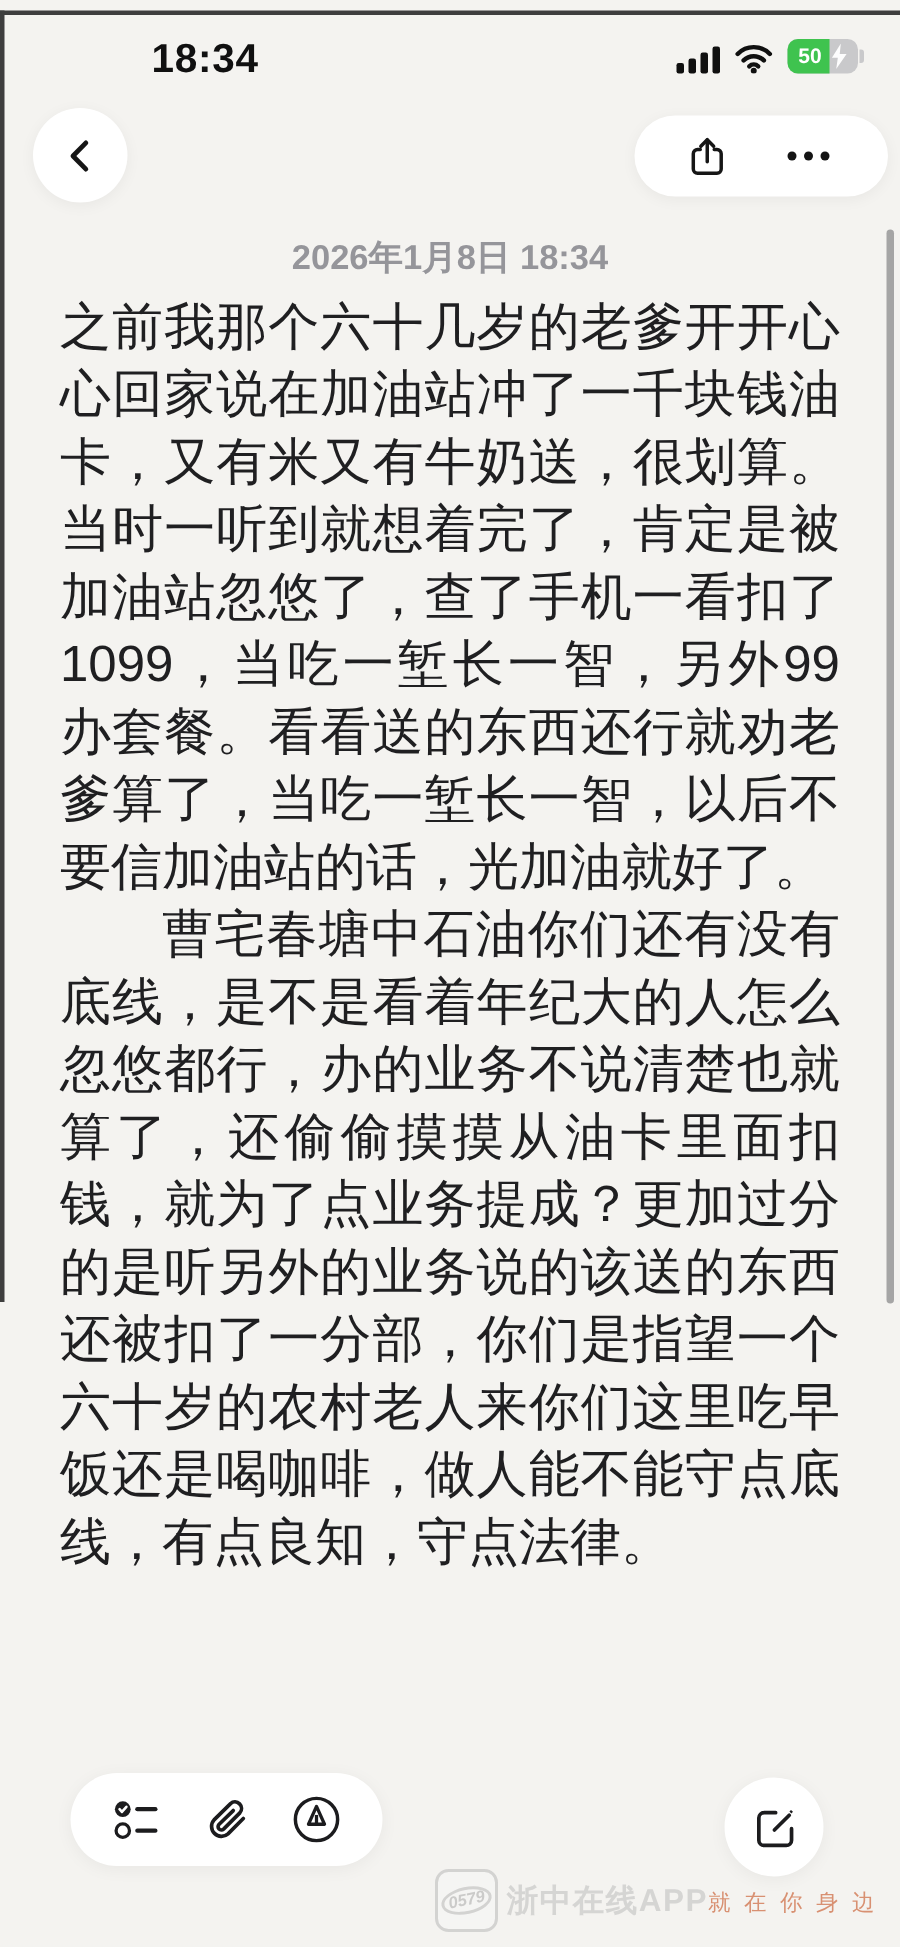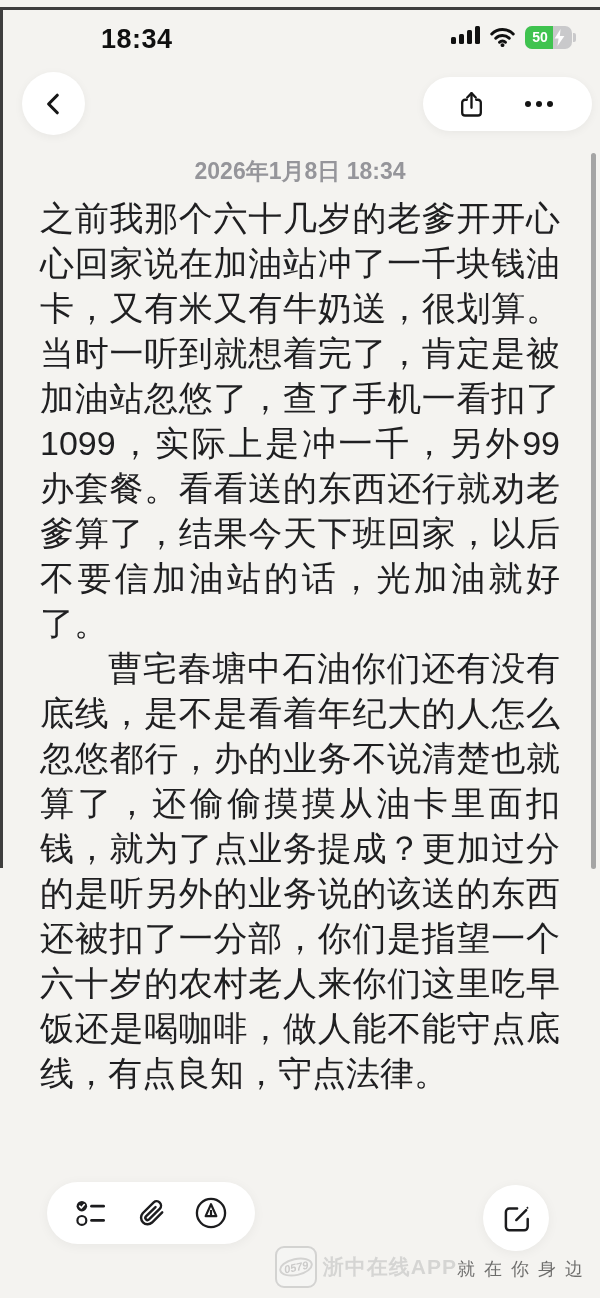--- a/index.html
+++ b/index.html
@@ -8,21 +8,21 @@
     background:#f4f3f0;
     font-family:"Liberation Sans","DejaVu Sans",sans-serif;
     color:#1d1d1f;
   }
   
   .frame-top{position:absolute;top:7px;left:0;width:600px;height:3px;background:#3e3e3e;}
   .frame-left{position:absolute;top:7px;left:0;width:3px;height:861px;background:#3e3e3e;}
   
   .statusbar{position:absolute;top:22px;left:0;width:100%;height:36px;}
   .status-time{position:absolute;left:56px;top:2px;font-size:27px;font-weight:700;letter-spacing:.5px;color:#101010;margin-left:45px;}
-  .status-right{position:absolute;right:28px;top:4px;display:flex;align-items:flex-start;gap:9px;}
+  .status-right{position:absolute;right:28px;top:4px;display:flex;align-items:flex-end;gap:9px;}
   .signal{display:flex;align-items:flex-end;gap:2.5px;height:18px;}
   .signal i{display:block;width:5.5px;background:#101010;border-radius:1.5px;}
   .signal i:nth-child(1){height:7px;}
   .signal i:nth-child(2){height:10px;}
   .signal i:nth-child(3){height:14px;}
   .signal i:nth-child(4){height:18px;}
   .battery{position:relative;width:47px;height:23px;border-radius:7px;background:#c9c9cb;overflow:visible;}
   .battery .fill{position:absolute;left:0;top:0;bottom:0;width:28px;background:#3fc34f;border-radius:7px 0 0 7px;}
   .battery .pct{position:absolute;left:2px;top:0;width:26px;height:23px;line-height:23px;text-align:center;font-size:14px;font-weight:700;color:#fff;}
   .battery .bolt{position:absolute;left:28px;top:3px;}
@@ -50,21 +50,21 @@
   .btn-compose{position:absolute;left:483px;top:1185px;width:66px;height:66px;border-radius:50%;background:#fff;
     box-shadow:0 2px 12px rgba(0,0,0,.05);display:flex;align-items:center;justify-content:center;cursor:pointer;}
   
   .watermark{position:absolute;right:8px;bottom:10px;display:flex;align-items:center;gap:6px;opacity:.55;}
   .wm-logo{width:38px;height:38px;border:2px solid #b9b9b9;border-radius:9px;background:#f7f7f7;
     display:flex;align-items:center;justify-content:center;}
   .wm-oval{border:2px solid #b9b9b9;border-radius:50%;padding:1px 3px;font-size:11px;font-weight:700;
     font-style:italic;color:#ababab;transform:rotate(-12deg);}
   .wm-text{display:flex;flex-direction:row;line-height:1;}
   .wm-name{font-size:21px;font-weight:700;color:#bdbdbd;letter-spacing:1px;}
-  .wm-slogan{font-size:18px;color:#000000;letter-spacing:9px;margin-top:4px;}
+  .wm-slogan{font-size:15px;color:#c2410c;letter-spacing:9px;margin-top:4px;}
 </style>
 </head>
 <body>
 
 <div class="phone">
 
   <div class="frame-top"></div>
   <div class="frame-left"></div>
 
   <div class="statusbar">
@@ -111,21 +111,21 @@
         <i></i>
           <i></i>
           <i></i>
       </div>
     </div>
   </div>
 
   <div class="dateline">2026年1月8日 18:34</div>
 
   <div class="note-body">
-    <p>之前我那个六十几岁的老爹开开心心回家说在加油站冲了一千块钱油卡，又有米又有牛奶送，很划算。当时一听到就想着完了，肯定是被加油站忽悠了，查了手机一看扣了1099，实际上是冲一千，另外99办套餐。看看送的东西还行就劝老爹算了，结果今天下班回家，以后不要信加油站的话，光加油就好了。</p>
+    <p>之前我那个六十几岁的老爹开开心心回家说在加油站冲了一千块钱油卡，又有米又有牛奶送，很划算。当时一听到就想着完了，肯定是被加油站忽悠了，查了手机一看扣了1099，当吃一堑长一智，另外99办套餐。看看送的东西还行就劝老爹算了，当吃一堑长一智，以后不要信加油站的话，光加油就好了。</p>
     <p class="indent">曹宅春塘中石油你们还有没有底线，是不是看着年纪大的人怎么忽悠都行，办的业务不说清楚也就算了，还偷偷摸摸从油卡里面扣钱，就为了点业务提成？更加过分的是听另外的业务说的该送的东西还被扣了一分部，你们是指望一个六十岁的农村老人来你们这里吃早饭还是喝咖啡，做人能不能守点底线，有点良知，守点法律。</p>
   </div>
 
   <div class="scrollbar"></div>
 
   <div class="toolbar">
     <div class="tool">
       <svg width="34" height="32" viewBox="0 0 28 28">
         <circle cx="6" cy="8" r="4.6" fill="#1c1c1e"></circle>
         <path d="M4.1 8 L5.5 9.6 L8.1 6.6" stroke="#ffffff" stroke-width="1.5" fill="none" stroke-linecap="round" stroke-linejoin="round"></path>

